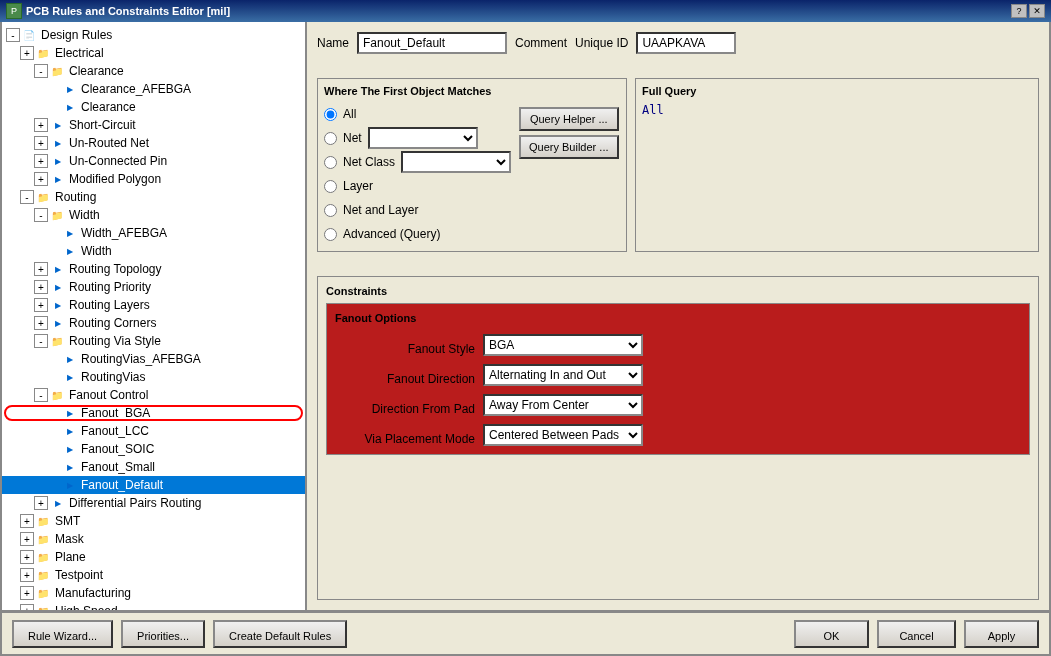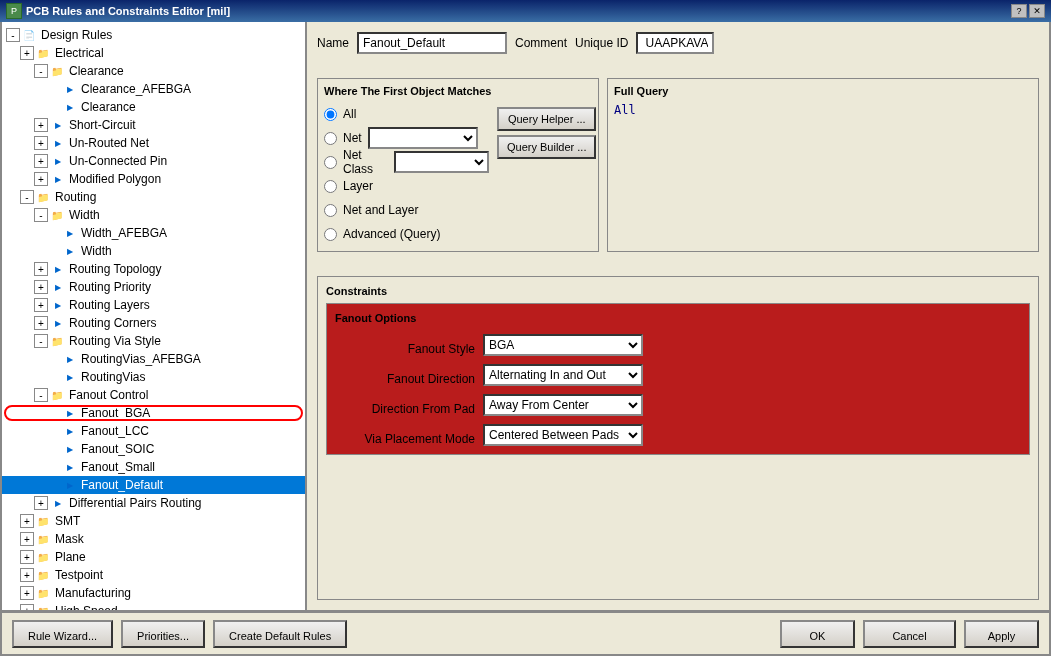--- a/index.html
+++ b/index.html
@@ -133,21 +133,21 @@
     }
     .text-input {
       height: 22px;
       border: 2px inset #888;
       background: white;
       padding: 2px 4px;
       font-size: 12px;
     }
     .name-input { width: 150px; }
     .comment-input { width: 200px; }
-    .uid-input { width: 78px; text-align: right; }
+    .uid-input { width: 100px; }
     .panel-title {
       font-size: 11px;
       font-weight: bold;
       margin-bottom: 6px;
     }
 
     .radio-row {
       display: flex;
       align-items: center;
       height: 22px;
@@ -242,21 +242,21 @@
       background: linear-gradient(to bottom, #f0f0f0, #d4d0c8);
       border: 2px outset #888;
       font-size: 11px;
       cursor: pointer;
       padding: 8px 14px;
     }
     .btn-ok {
       width: 75px;
     }
     .btn-cancel {
-      width: 93px;
+      width: 79px;
     }
     .btn-apply {
       width: 75px;
     }
 
     
     .oval-highlight {
       position: relative;
     }
     .oval-highlight::before {
@@ -480,21 +480,21 @@
     <div class="name-row">
       <span class="field-label">Name</span>
       <input type="text" class="text-input name-input" value="Fanout_Default" style="">
       <span class="field-label">Comment</span>
       <span class="field-label">Unique ID</span>
       <input type="text" class="text-input uid-input" value="UAAPKAVA" style="">
     </div>
 
     <div class="subpanel-row">
 
-      <div class="where-match-panel" style="width:282px;">
+      <div class="where-match-panel" style="width:310px;">
         <div class="panel-title">Where The First Object Matches</div>
         <div style="display:flex; gap:8px;">
           <div style="display:flex; flex-direction:column; gap:2px;">
             <div class="radio-row">
               <input type="radio" name="whereMatch" checked="" style=""> 
                 <span>All</span>
             </div>
             <div class="radio-row">
               <input type="radio" name="whereMatch" style=""> 
                 <span>Net</span>

